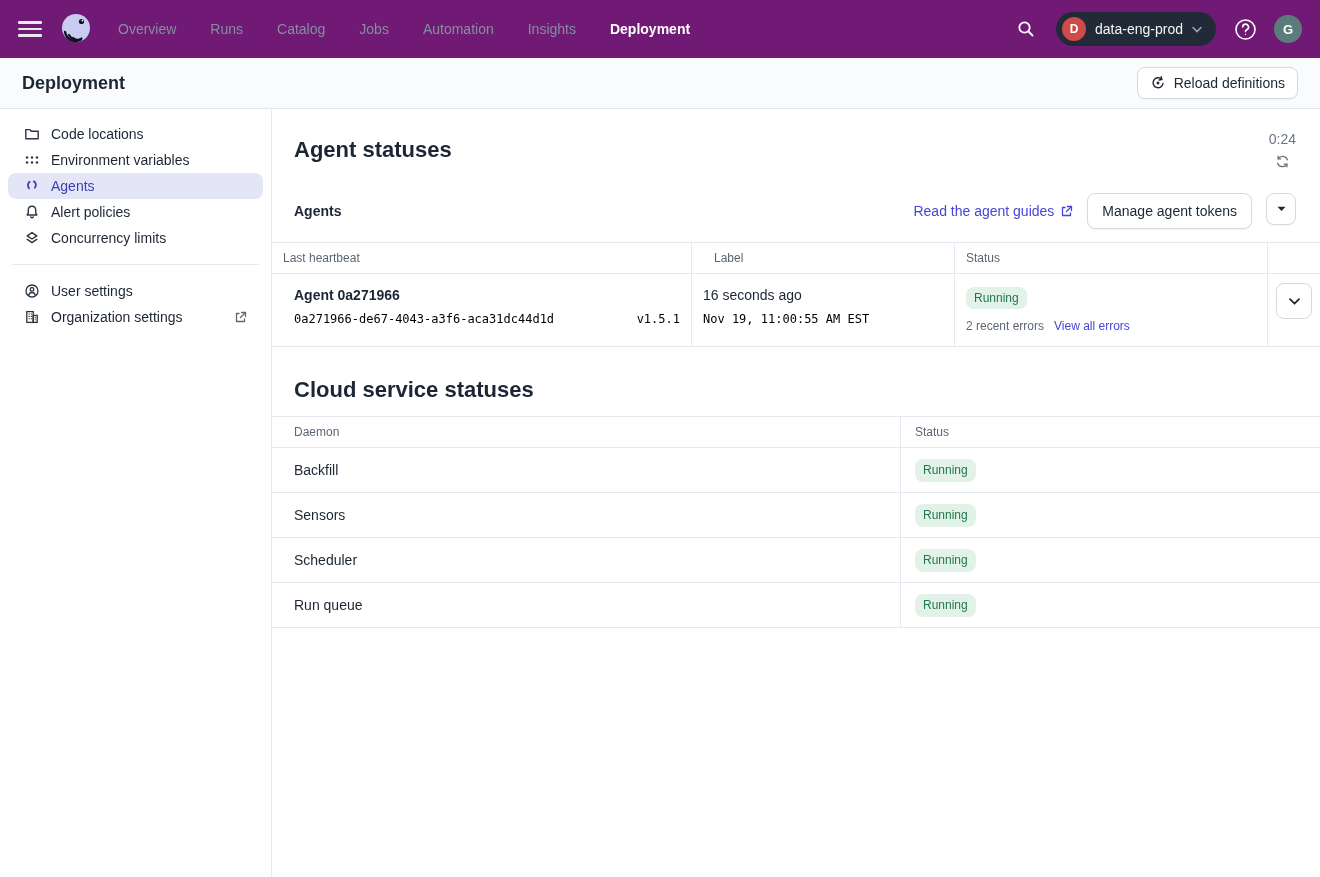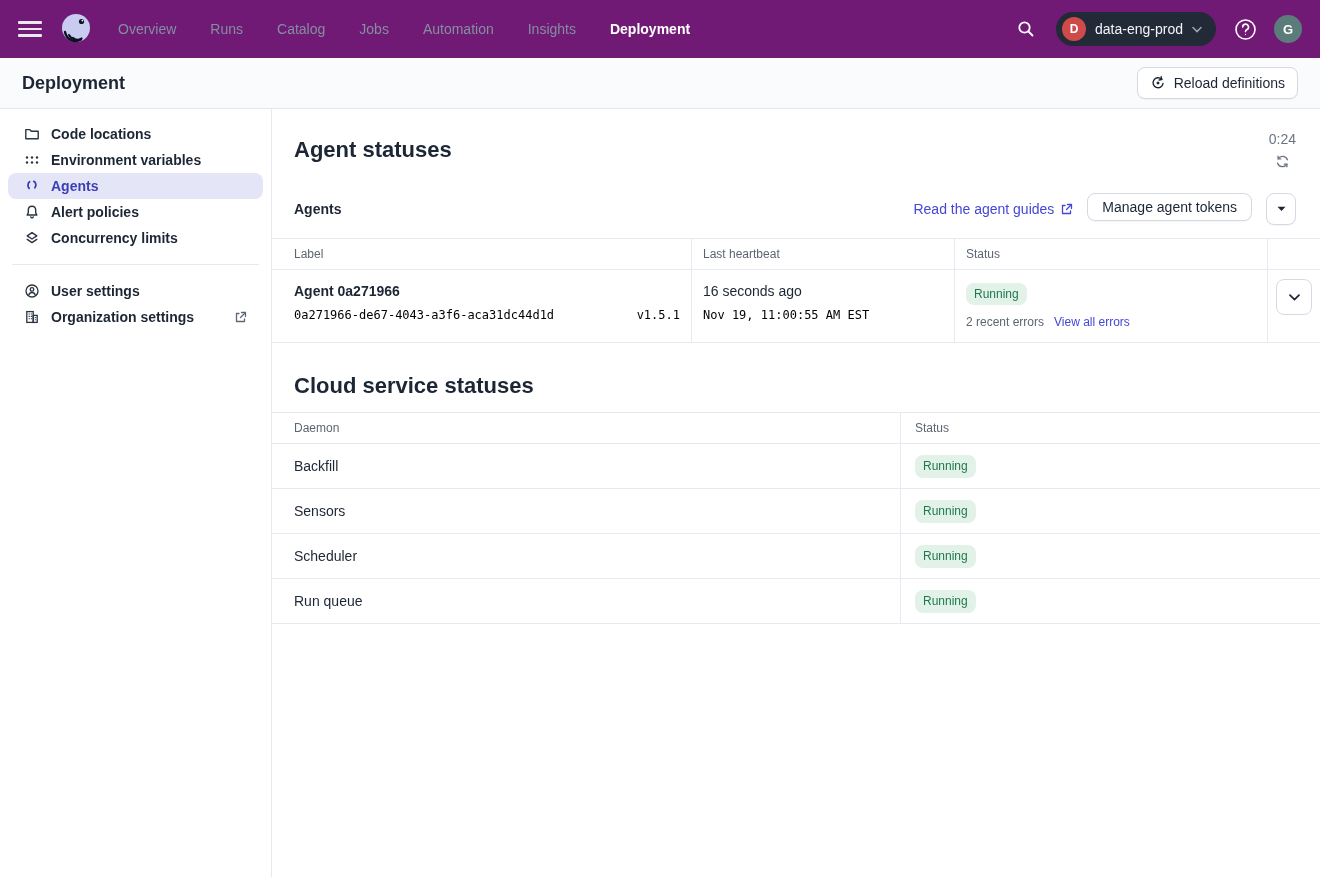--- a/index.html
+++ b/index.html
@@ -50,41 +50,41 @@
     height:32px; padding:0 12px; background:#fff; border:1px solid #D5DAE2;
     border-radius:8px; font-size:14px; color:#1C2634; cursor:pointer;
     box-shadow:0 1px 1px rgba(20,30,50,.04);
   }
 
   
   .layout { display:flex; height:768px; }
   .sidebar { width:272px; flex:0 0 272px; border-right:1px solid #E6E9EF; padding-top:12px; }
   .side-item {
     height:26px; margin:0 8px; padding:0 16px; border-radius:8px;
-    display:flex; align-items:center; gap:11px; font-size:14px; color:#1C2634; cursor:pointer;font-weight:bold;
+    display:flex; align-items:center; gap:11px; font-size:14px; color:#1C2634; cursor:pointer;
   }
   .side-item .ic { color:#2A3442; display:flex; }
   .side-item.active { background:#E4E6F7; color:#3B3EB5; }
   .side-item.active .ic { color:#3B3EB5; }
   .side-divider { border-top:1px solid #E6E9EF; margin:13px 12px; }
   .ext-ic { margin-left:auto; color:#5C6878; display:flex; }
 
   
   .main { flex:1; min-width:0; }
   .main-head { display:flex; align-items:center; justify-content:space-between; margin:22px 24px 0 22px; }
   .h-section { font-size:22px; font-weight:700; color:#1C2634; }
   .countdown { display:flex; align-items:center; gap:7px; color:#6A7485; font-size:14px;flex-direction:column; }
   .countdown .ic { color:#6A7485; cursor:pointer; display:flex; }
 
   .agents-toolbar { display:flex; align-items:center; margin:24px 24px 0 22px; }
   .sub-title { font-size:14px; font-weight:700; color:#1C2634; }
   .toolbar-right { margin-left:auto; display:flex; gap:14px; }
   .link { color:#4645D9; cursor:pointer; text-decoration:none; font-size:14px; display:flex; align-items:center; gap:6px; }
   .btn {
-    height:28px; padding:0 14px; background:#fff; border:1px solid #D5DAE2; border-radius:8px;
+    height:36px; padding:0 14px; background:#fff; border:1px solid #D5DAE2; border-radius:8px;
     font-size:14px; color:#1C2634; cursor:pointer; display:flex; align-items:center;
     box-shadow:0 1px 1px rgba(20,30,50,.04);
   }
   .caret-btn {
     height:32px; width:30px; background:#fff; border:1px solid #D5DAE2; border-radius:8px;
     display:flex; align-items:center; justify-content:center; cursor:pointer; color:#1C2634;
     box-shadow:0 1px 1px rgba(20,30,50,.04);
   }
 
   
@@ -310,22 +310,22 @@
           <span>
             <svg width="9" height="6" viewBox="0 0 9 6" fill="currentColor">
                 <path d="M0.5 0.8 L4.5 5 L8.5 0.8 z"></path>
               </svg>
           </span>
         </button>
       </div>
     </div>
 
     <div class="grid agents-grid">
+      <div class="th inner colline">Last heartbeat</div>
       <div class="th colline">Label</div>
-      <div class="th inner colline">Last heartbeat</div>
       <div class="th inner colline">Status</div>
       <div class="th"></div>
 
       <div class="td colline">
         <div class="agent-name">Agent 0a271966</div>
         <div class="label-sub">
           <span class="mono">0a271966-de67-4043-a3f6-aca31dc44d1d</span>
           <span class="mono ver">v1.5.1</span>
         </div>
       </div>

